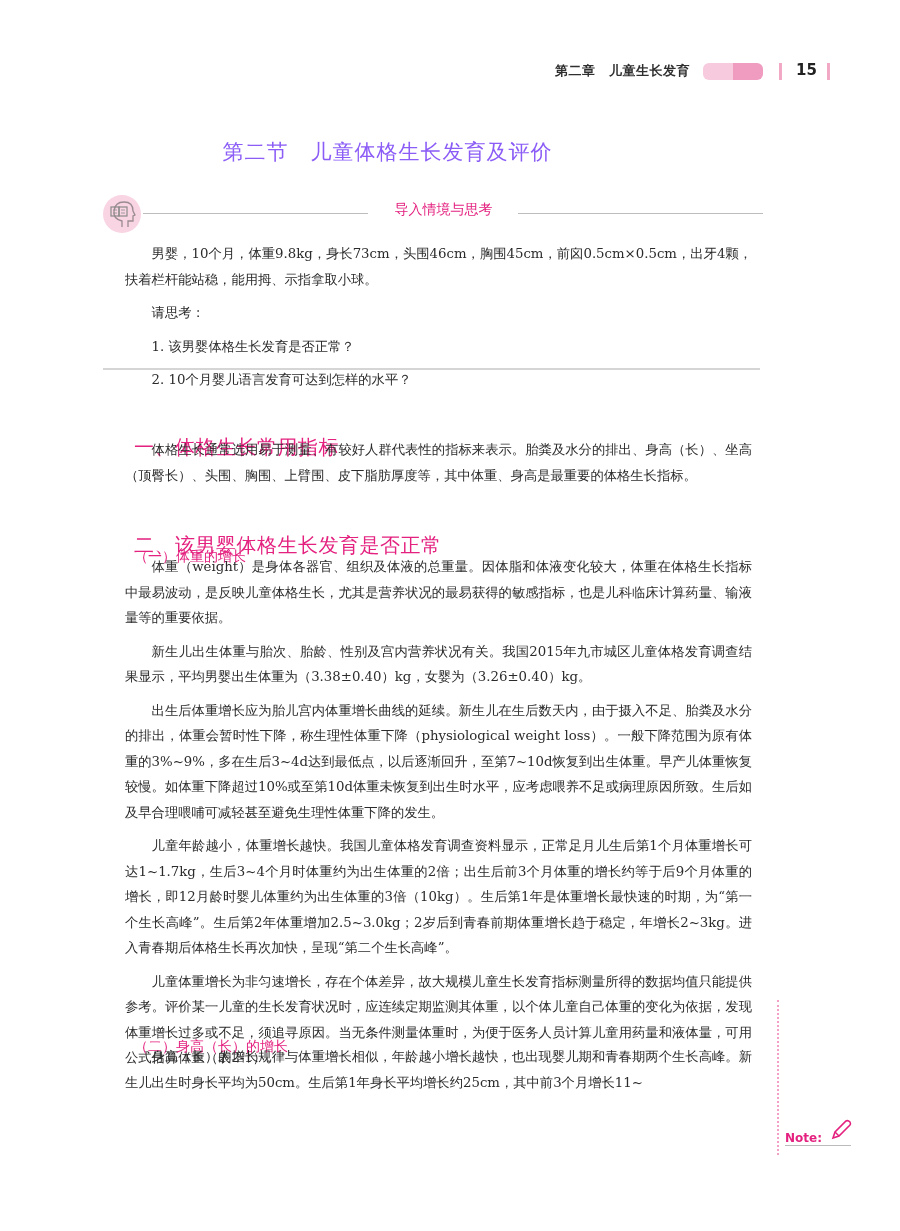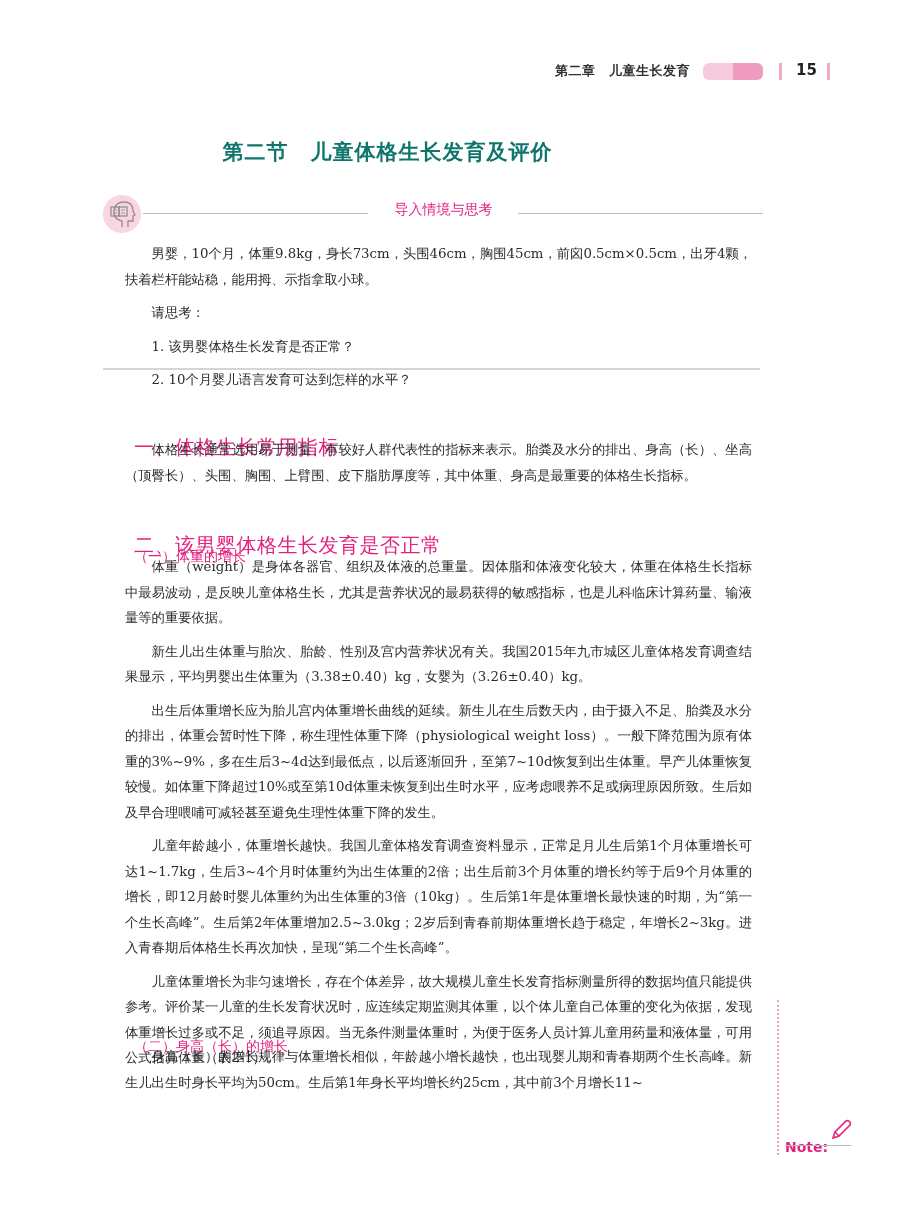--- a/index.html
+++ b/index.html
@@ -12,21 +12,21 @@
                       font-size: 13px; font-weight: bold; color: #2f2f2f; letter-spacing: 0.5px; white-space: nowrap; }
   .run-header .bar { position: absolute; left: 703px; top: 3px; width: 60px; height: 17px; border-radius: 6px; overflow: hidden; }
   .run-header .bar .l { position: absolute; left: 0; top: 0; width: 30px; height: 17px; background: #f7cadd; }
   .run-header .bar .r { position: absolute; left: 30px; top: 0; width: 30px; height: 17px; background: #f09bc0; }
   .run-header .tick { position: absolute; top: 3px; width: 3px; height: 17px; background: #f2a9c6; }
   .run-header .pnum { position: absolute; left: 796px; top: 1px; font-family: "DejaVu Sans", sans-serif;
                       font-size: 15px; font-weight: bold; color: #222; }
 
   
   .sec-title { position: absolute; top: 138px; left: 0; width: 775px; text-align: center;
-               font-family: "DejaVu Sans", sans-serif; font-weight: bold; font-size: 21px; color: #0f766e; letter-spacing: 1px; }
+               font-family: "DejaVu Sans", sans-serif; font-weight: normal; font-size: 21px; color: #8b5cf6; letter-spacing: 1px; }
 
   
   .intro-head { position: absolute; top: 195px; left: 103px; width: 660px; height: 40px; }
   .intro-head .ico { position: absolute; left: 0; top: 0; width: 38px; height: 38px; border-radius: 50%; background: #f9d4e3; }
   .intro-head .ico svg { position: absolute; left: 5px; top: 4px; }
   .intro-head .line1 { position: absolute; left: 40px; top: 18px; width: 225px; height: 1px; background: #bdbdbd; }
   .intro-head .line2 { position: absolute; left: 415px; top: 18px; width: 245px; height: 1px; background: #bdbdbd; }
   .intro-head .label { position: absolute; left: 268px; top: 6px; width: 145px; text-align: center;
                        font-family: "DejaVu Sans", sans-serif; font-size: 14px; color: #e4217f; }
 
@@ -39,21 +39,21 @@
 
   .h2 { position: absolute; left: 134px; font-family: "DejaVu Sans", sans-serif; font-size: 20px;
         color: #e4217f; letter-spacing: 0.5px; margin-top: 42px; }
   .h3 { position: absolute; left: 134px; font-family: "DejaVu Sans", sans-serif; font-size: 14px;
         color: #e4217f; margin-top: 24px; }
 
   
   .margin-dots { position: absolute; left: 777px; top: 1000px; width: 0; height: 155px;
                  border-left: 2px dotted #f2a0c3; }
   .note { position: absolute; left: 785px; top: 1123px; width: 80px; height: 30px; }
-  .note .lbl { position: absolute; left: 0; top: 16px; font-family: "DejaVu Sans", sans-serif; font-size: 14px;
+  .note .lbl { position: absolute; left: 0; top: 8px; font-family: "DejaVu Sans", sans-serif; font-size: 12px;
                font-weight: bold; color: #e4217f; }
   .note .pen { position: absolute; left: 45px; top: -4px; }
   .note .ul { position: absolute; left: 0; top: 22px; width: 66px; height: 1px; background: #bbb; }
 </style>
 </head>
 <body>
 
 <div class="run-header">
   <span class="chap">第二章　儿童生长发育</span>
   <div class="bar">

